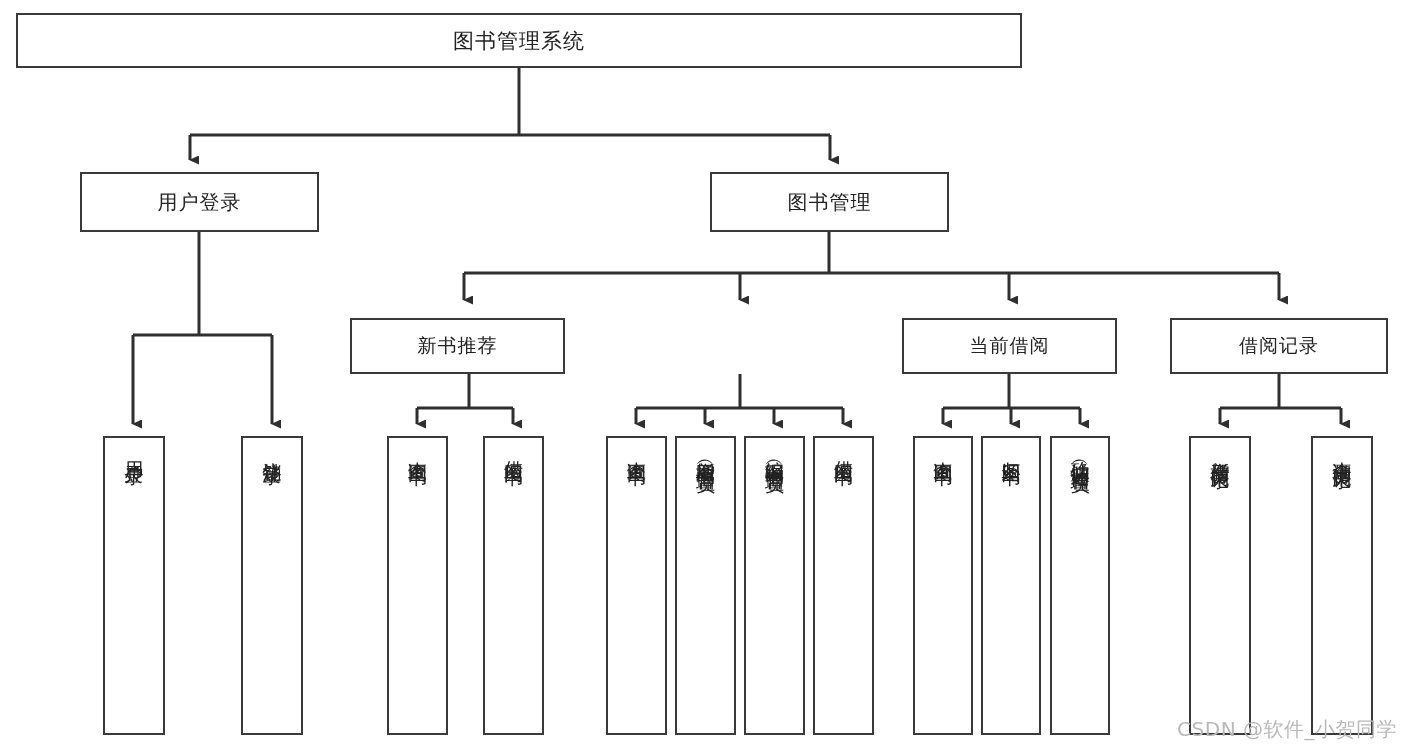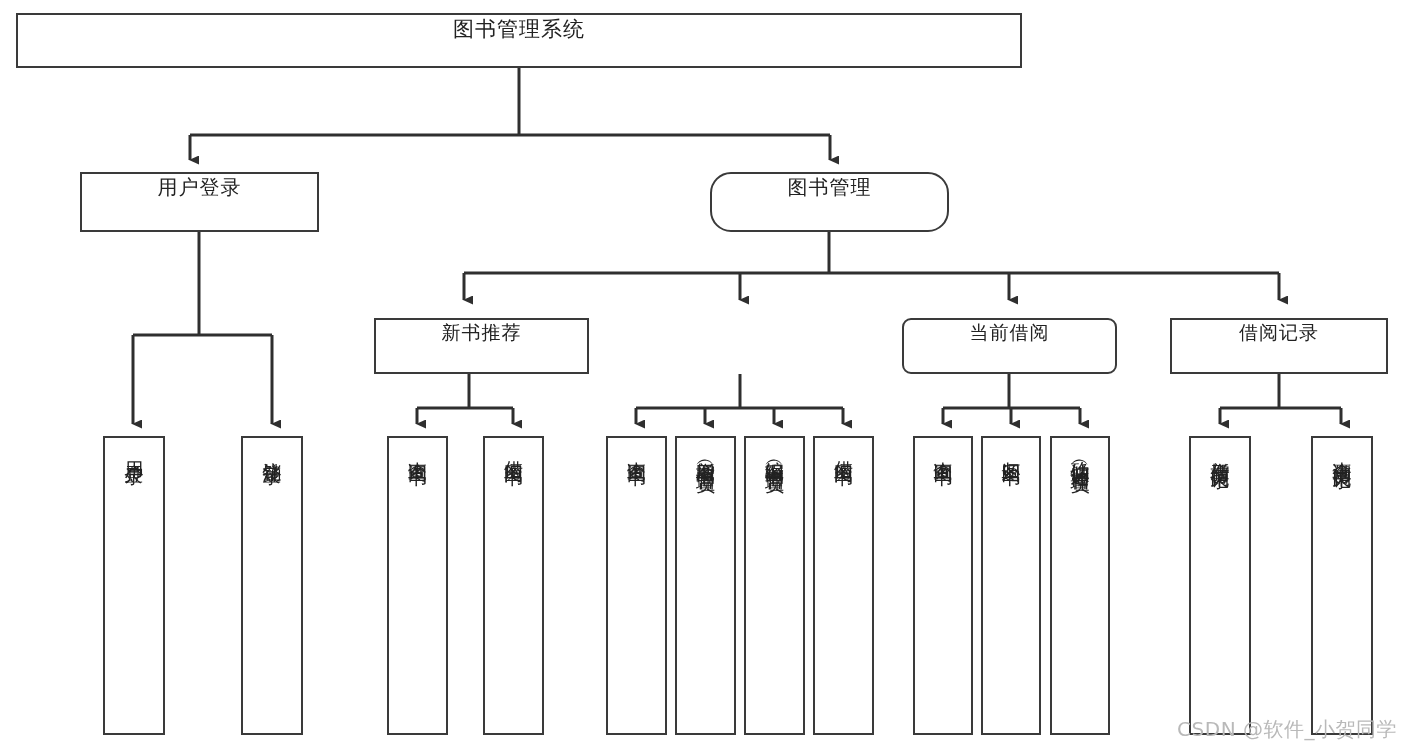--- a/index.html
+++ b/index.html
@@ -25,20 +25,21 @@
     width: 1405px;
     height: 747px;
     pointer-events: none;
   }
   .node {
     position: absolute;
     box-sizing: border-box;
     background: #ffffff;
     border: 2px solid #3a3a3a;
     display: flex;
+    align-items: center;
     justify-content: center;
     color: #222222;
     z-index: 2;
   }
   .node-root {
     font-size: 21px;
   }
   .node-l2 {
     font-size: 20px;
   }
@@ -129,30 +130,30 @@
   </svg>
 
   <div class="node node-root" style="left:16px; top:13px; width:1006px; height:55px;">
     <span class="htext">图书管理系统</span>
   </div>
 
   <div class="node node-l2" style="left:80px; top:172px; width:239px; height:60px;">
     <span class="htext">用户登录</span>
   </div>
 
-  <div class="node node-l2" style="left:710px; top:172px; width:239px; height:60px;border-radius:21px;">
+  <div class="node node-l2" style="left:710px; top:172px; width:239px; height:60px;">
     <span class="htext">图书管理</span>
   </div>
 
-  <div class="node node-l3" style="left:374px; top:318px; width:215px; height:56px;">
+  <div class="node node-l3" style="left:350px; top:318px; width:215px; height:56px;">
     <span class="htext">新书推荐</span>
   </div>
 
 
-  <div class="node node-l3" style="left:902px; top:318px; width:215px; height:56px;border-radius:9px;">
+  <div class="node node-l3" style="left:902px; top:318px; width:215px; height:56px;">
     <span class="htext">当前借阅</span>
   </div>
 
   <div class="node node-l3" style="left:1170px; top:318px; width:218px; height:56px;">
     <span class="htext">借阅记录</span>
   </div>
 
   <div class="node node-leaf" style="left:103px; top:436px; width:62px; height:299px;">
     <span class="vtext">用户登录</span>
   </div>

